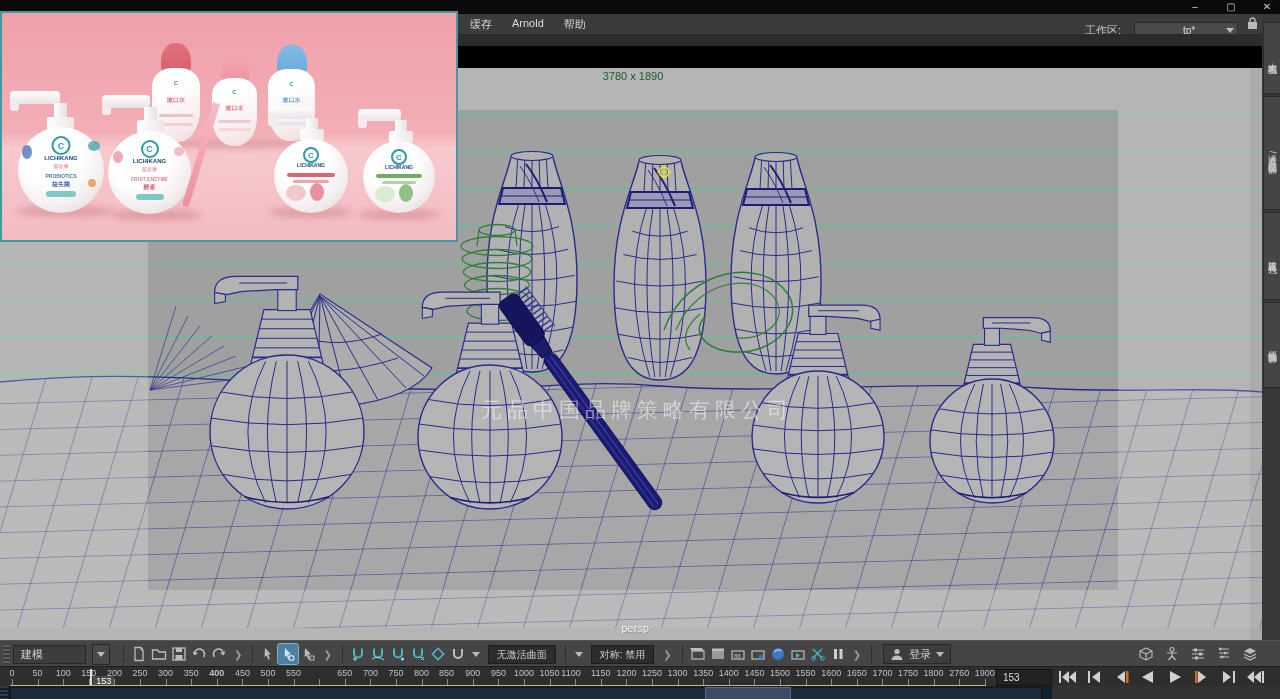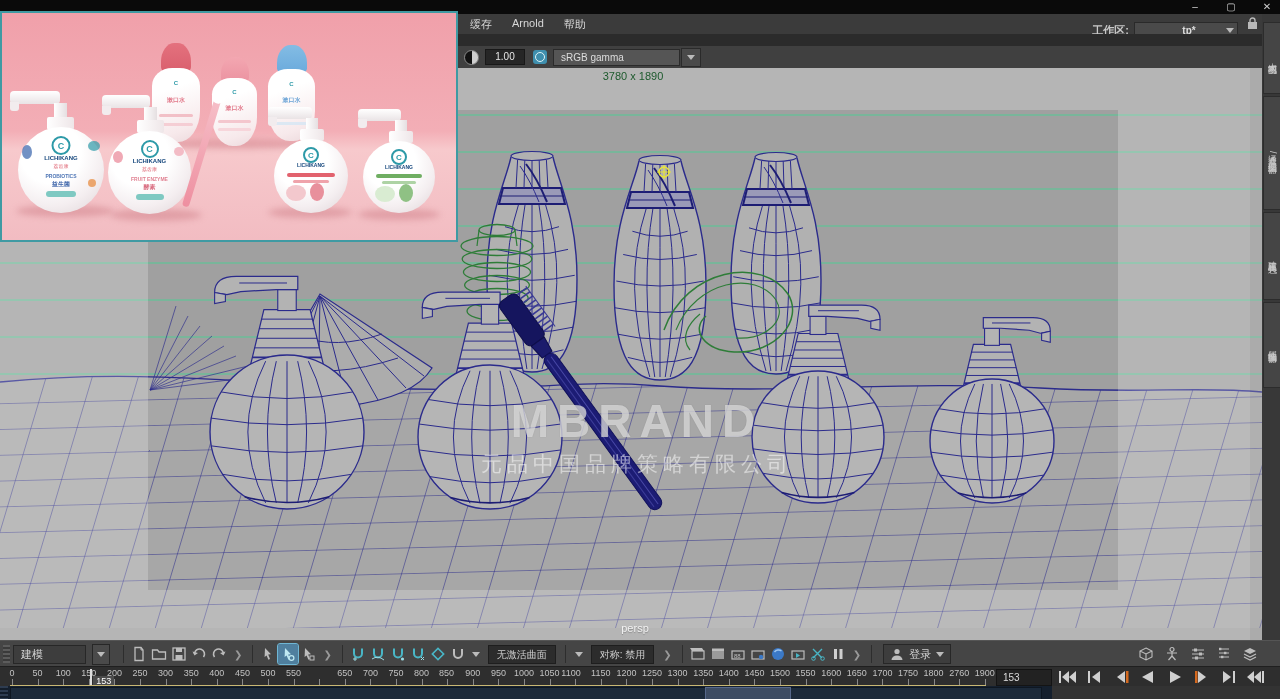--- a/index.html
+++ b/index.html
@@ -6,21 +6,21 @@
   #app{position:relative;width:1280px;height:699px;overflow:hidden;background:#000;
        font-family:"Liberation Sans",sans-serif;-webkit-font-smoothing:antialiased;}
   
   .titlebar{position:absolute;left:0;top:0;width:1280px;height:14px;background:#0a0a0a;}
   .winbtns{position:absolute;right:4px;top:0;height:14px;display:flex;gap:18px;color:#cfcfcf;font-size:10px;line-height:14px;}
   .winbtn{width:18px;text-align:center;cursor:default;}
   
   .menubar{position:absolute;left:0;top:14px;width:1262px;height:20px;background:#3b3b3b;border-bottom:1px solid #2e2e2e;display:flex;align-items:center;text-align:center;}
   .menus{display:flex;margin-left:462px;gap:4px;}
   .menu{color:#d8d8d8;font-size:11px;padding:2px 8px;}
-  .ws{position:absolute;right:24px;top:0;height:32px;display:flex;align-items:center;gap:5px;font-weight:bold;}
+  .ws{position:absolute;right:24px;top:0;height:32px;display:flex;align-items:center;gap:13px;}
   .ws-label{color:#c8c8c8;font-size:11px;}
   .ws-select{width:96px;height:15px;background:#4a4a4a;border:1px solid #2a2a2a;color:#ddd;font-size:10px;line-height:15px;padding-left:6px;position:relative;}
   .ws-select .caret{position:absolute;right:3px;top:5px;}
   .caret{width:0;height:0;border-left:4px solid transparent;border-right:4px solid transparent;border-top:5px solid #bbb;}
   .lock{position:absolute;right:4px;top:3px;width:11px;height:13px;}
   
   .subbar{position:absolute;left:0;top:34px;width:1262px;height:12px;background:#2b2b2b;}
   .rtoolbar{position:absolute;left:0;top:46px;width:1262px;height:22px;background:#404040;border-bottom:1px solid #222;display:flex;align-items:center;}
   .exp-icon{width:13px;height:13px;border-radius:50%;margin-left:464px;background:linear-gradient(90deg,#111 50%,#cfcfcf 50%);border:1px solid #888;}
   .exp-field{width:38px;height:14px;background:#262626;border:1px solid #181818;color:#e6e6e6;font-size:10px;line-height:14px;text-align:center;margin-left:6px;}
@@ -124,29 +124,20 @@
       </div>
     </div>
     <svg class="lock" viewBox="0 0 11 13">
       <rect x="1" y="5" width="9" height="7" fill="#b9b9b9"></rect>
         <path d="M3,5 V3.5 a2.5,2.5 0 0 1 5,0 V5" fill="none" stroke="#b9b9b9" stroke-width="1.4"></path>
     </svg>
   </div>
 
   <div class="subbar"></div>
 
-  <div class="rtoolbar">
-    <div class="exp-icon"></div>
-    <div class="exp-field">1.00</div>
-    <div class="gamma-icon"></div>
-    <div class="cs-select">sRGB gamma</div>
-    <div class="cs-btn">
-        <span class="caret"></span>
-      </div>
-  </div>
 
   <div class="viewport">
     <svg id="wireSvg" width="1262" height="572" viewBox="0 0 1262 572">
       <defs>
         <pattern id="clothPat" width="46" height="26" patternUnits="userSpaceOnUse" patternTransform="skewX(-18) rotate(-1.5)">
           <path d="M0 0H46M0 0V26" stroke="#2b2b8c" stroke-width="1.05" fill="none"></path>
         </pattern>
       </defs>
     <line x1="0" y1="47" x2="1262" y2="47" stroke="#45d393" stroke-width="1" opacity="0.85"></line>
         <line x1="0" y1="84" x2="1262" y2="84" stroke="#45d393" stroke-width="1" opacity="0.85"></line>
@@ -363,21 +354,20 @@
           <line x1="2" y1="-23" x2="52" y2="-23" stroke="#3a3a95" stroke-width="1"></line>
           <path d="M54,-8 L70,-6 L70,6 L54,8 Z" fill="#1b1b6c" stroke="#0e0e4a"></path>
           <rect x="70" y="-7" width="190" height="14" rx="7" fill="#1c1c74" stroke="#10105a"></rect>
           <line x1="74" y1="-2" x2="256" y2="-2" stroke="#4a4aa8" stroke-width="1"></line>
           <line x1="74" y1="3" x2="256" y2="3" stroke="#3c3c98" stroke-width="1"></line>
         </g>
         <circle cx="664" cy="104" r="5" fill="none" stroke="#e8e437" stroke-width="1.6"></circle>
         <path d="M657,104 h14 M664,97 v14" stroke="#e8e437" stroke-width="1.2" fill="none" opacity="1"></path>
       </svg>
     <div class="watermark">
-      <div class="wm-title">MBRAND</div>
       <div class="wm-sub">元品中国品牌策略有限公司</div>
     </div>
     
     <div class="vmask" style="left:0;top:0;width:1262px;height:42px;"></div>
     <div class="vmask" style="left:0;top:42px;width:148px;height:480px;"></div>
     <div class="vmask" style="left:1118px;top:42px;width:144px;height:480px;"></div>
     <div class="vmask" style="left:0;top:522px;width:1262px;height:50px;"></div>
     <div class="vedge"></div>
     <div class="res-label">3780 x 1890</div>
     <div class="persp-label">persp</div>
@@ -699,21 +689,21 @@
         <div class="tick-label" style="left: 88.8px;">150</div>
         <div class="tick-mark" style="left: 88.8px;"></div>
         <div class="tick-label" style="left: 114.4px;">200</div>
         <div class="tick-mark" style="left: 114.4px;"></div>
         <div class="tick-label" style="left: 140px;">250</div>
         <div class="tick-mark" style="left: 140px;"></div>
         <div class="tick-label" style="left: 165.6px;">300</div>
         <div class="tick-mark" style="left: 165.6px;"></div>
         <div class="tick-label" style="left: 191.2px;">350</div>
         <div class="tick-mark" style="left: 191.2px;"></div>
-        <div class="tick-label" style="left: 216.8px;">400</div>
+        <div class="tick-label" style="left: 216.8px; font-weight: bold;">400</div>
         <div class="tick-mark" style="left: 216.8px;"></div>
         <div class="tick-label" style="left: 242.4px;">450</div>
         <div class="tick-mark" style="left: 242.4px;"></div>
         <div class="tick-label" style="left: 268px;">500</div>
         <div class="tick-mark" style="left: 268px;"></div>
         <div class="tick-label" style="left: 293.6px;">550</div>
         <div class="tick-mark" style="left: 293.6px;"></div>
         <div class="tick-label" style="left: 319.2px; margin-top: 48px;">600</div>
         <div class="tick-mark" style="left: 319.2px;"></div>
         <div class="tick-label" style="left: 344.8px;">650</div>

